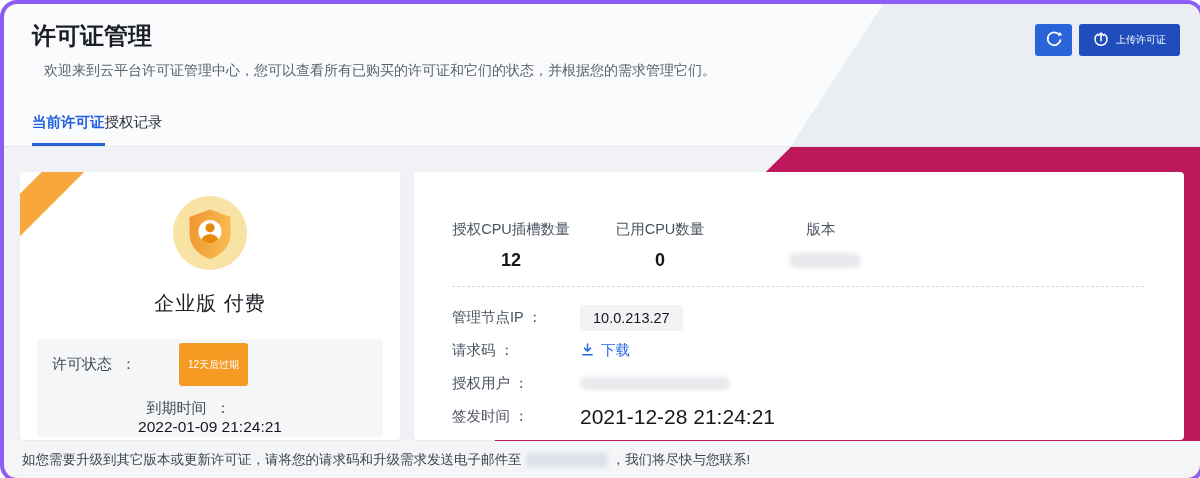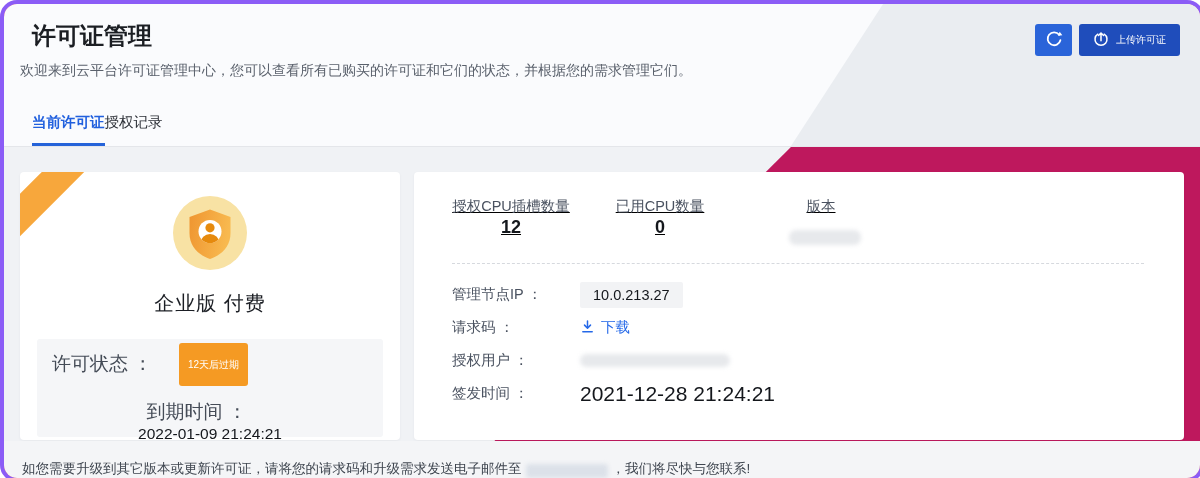--- a/index.html
+++ b/index.html
@@ -5,21 +5,21 @@
   html,body{margin:0;padding:0;background:#ffffff;}
   body{width:1200px;height:478px;font-family:"Liberation Sans","DejaVu Sans",sans-serif;}
   .window{position:relative;width:1196px;height:474px;border:4px solid #8b5cf6;border-radius:17px;
           overflow:hidden;background:#be185d;}
 
   
   .top{position:relative;height:143px;background:#fafbfd;border-bottom:1px solid #e4e6ea;box-sizing:border-box;}
   .top::before{content:"";position:absolute;inset:0;background:#eaedf1;
                clip-path:polygon(73.5% 0,100% 0,100% 100%,65.8% 100%);}
   .page-title{position:absolute;left:28px;top:16px;margin:0;font-size:24px;font-weight:700;color:#1b1e23;z-index:1;}
-  .page-subtitle{position:absolute;left:16px;top:58px;margin:0;font-size:14px;color:#5a616c;z-index:1;}
+  .page-subtitle{position:absolute;left:40px;top:58px;margin:0;font-size:14px;color:#5a616c;z-index:1;}
   .header-actions{position:absolute;right:20px;top:20px;display:flex;gap:7px;z-index:1;}
   .btn{border:none;cursor:pointer;border-radius:3px;display:flex;align-items:center;justify-content:center;}
   .btn-refresh{width:37px;height:32px;background:#2a64d9;}
   .btn-upload{height:32px;padding:0 14px;background:#1f4dbb;color:#fff;font-size:10px;gap:7px;
               font-family:inherit;}
   
   .tabs{position:absolute;left:28px;bottom:0;display:flex;z-index:1;}
   .tab{font-size:14.5px;color:#2b2f36;padding-bottom:11px;cursor:pointer;border-bottom:3px solid transparent;}
   .tab.active{color:#2160de;font-weight:700;border-bottom-color:#2563d9;}
 
@@ -31,49 +31,49 @@
   .card-left{width:380px;overflow:hidden;}
   .card-right{flex:1;padding-left:38px;}
 
   
   .ribbon{position:absolute;left:-35px;top:3px;width:120px;height:30px;background:#f7a73c;transform:rotate(-45deg);}
   .license-icon{width:74px;height:74px;margin:24px auto 0;}
   .edition{margin-top:20px;text-align:center;font-size:20px;font-weight:400;color:#1b1e24;letter-spacing:1px;}
   .info-box{margin:22px 17px 0;background:#f5f6f8;border-radius:3px;padding:12px 15px;}
   .info-row{display:flex;align-items:center;height:26px;}
   .info-row + .info-row{margin-top:22px;flex-direction:column;}
-  .info-label{width:127px;font-size:19px;color:#454c57;flex:none;}
+  .info-label{width:127px;font-size:15px;color:#454c57;flex:none;font-family:Liberation Mono, monospace;}
   .badge{background:#f59a23;color:#fff;font-size:10px;line-height:15px;padding:14px 9px;border-radius:3px;}
   .info-value{font-size:15.5px;color:#14171c;}
 
   
-  .stats{display:flex;padding-top:25px;text-decoration:underline;}
+  .stats{display:flex;padding-top:48px;}
   .stat{text-align:center;}
   .stat-label{font-size:14.5px;color:#4a5260;}
-  .stat-value{margin-top:1px;font-size:18px;font-weight:600;color:#14171c;}
+  .stat-value{margin-top:11px;font-size:18px;font-weight:600;color:#14171c;}
   .stat-cpu{width:118px;}
   .stat-used{width:92px;margin-left:44px;}
   .stat-version{width:64px;margin-left:83px;}
   .dashed{margin:14px 40px 0 0;border-top:1px dashed #d6d9de;height:0;}
   .detail-rows{margin-top:14px;}
   .d-row{display:flex;align-items:center;height:33px;}
   .d-label{width:128px;font-size:14.5px;color:#4a5260;flex:none;}
   .pill{background:#f2f3f5;padding:5px 13px;border-radius:2px;font-size:14.5px;color:#14171c;}
   .link{display:flex;align-items:flex-end;gap:6px;color:#2468e8;font-size:14.5px;text-decoration:none;cursor:pointer;}
   .d-value{font-size:21px;color:#14171c;}
 
   
   .redacted{display:inline-block;background:#e7e9ec;filter:blur(2.2px);border-radius:7px;}
   .redacted-version{width:72px;height:15px;margin-top:14px;}
   .redacted-user{width:150px;height:13px;}
   .redacted-email{width:82px;height:14px;background:#dce1e9;border-radius:3px;margin:0 4px;}
 
   
   .footer{position:absolute;left:0;right:0;bottom:0;height:37px;background:#f4f5f7;display:flex;
-          align-items:flex-end;padding:0 18px;font-size:13.5px;color:#3e454f;box-sizing:border-box;}
+          align-items:center;padding:0 18px;font-size:13.5px;color:#3e454f;box-sizing:border-box;}
 </style>
 </head>
 <body>
 
 <div class="window">
 
   <div class="top">
     <h1 class="page-title">许可证管理</h1>
     <p class="page-subtitle">欢迎来到云平台许可证管理中心，您可以查看所有已购买的许可证和它们的状态，并根据您的需求管理它们。</p>
 

